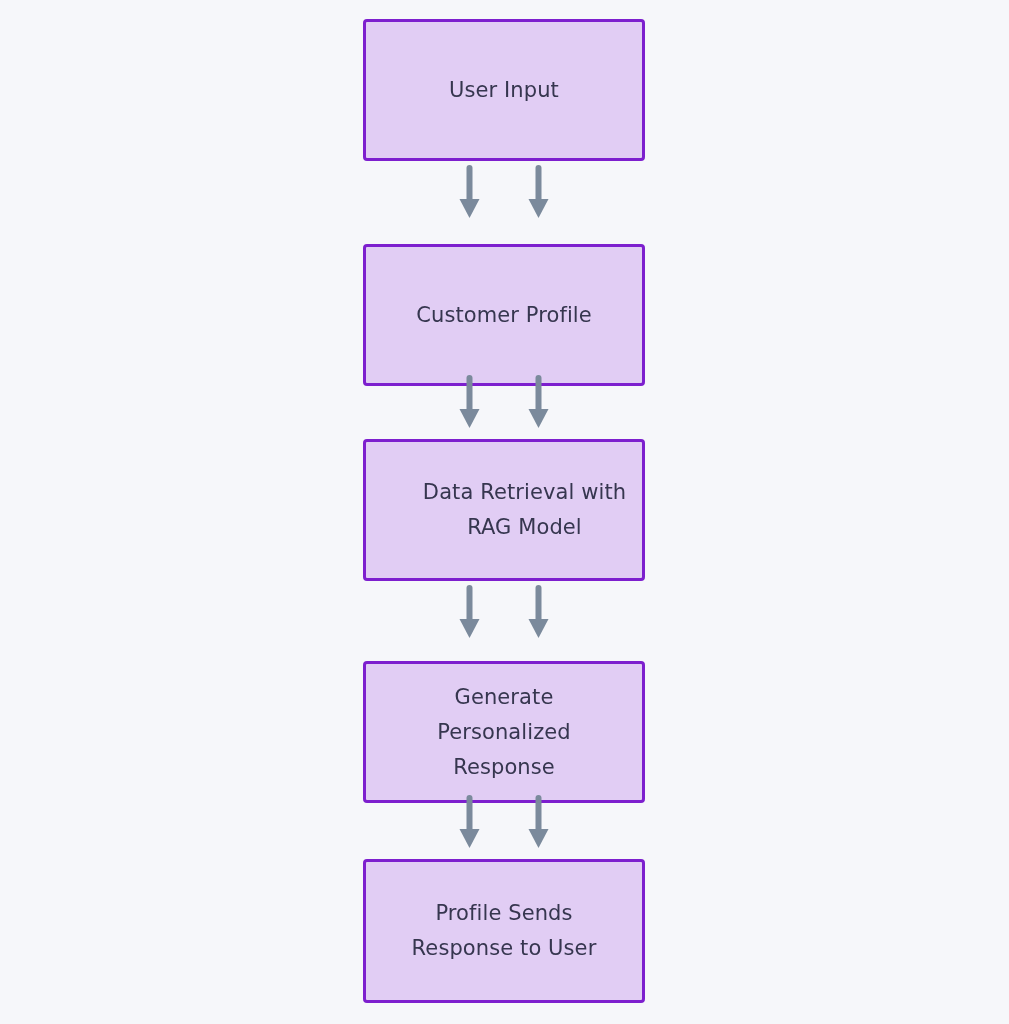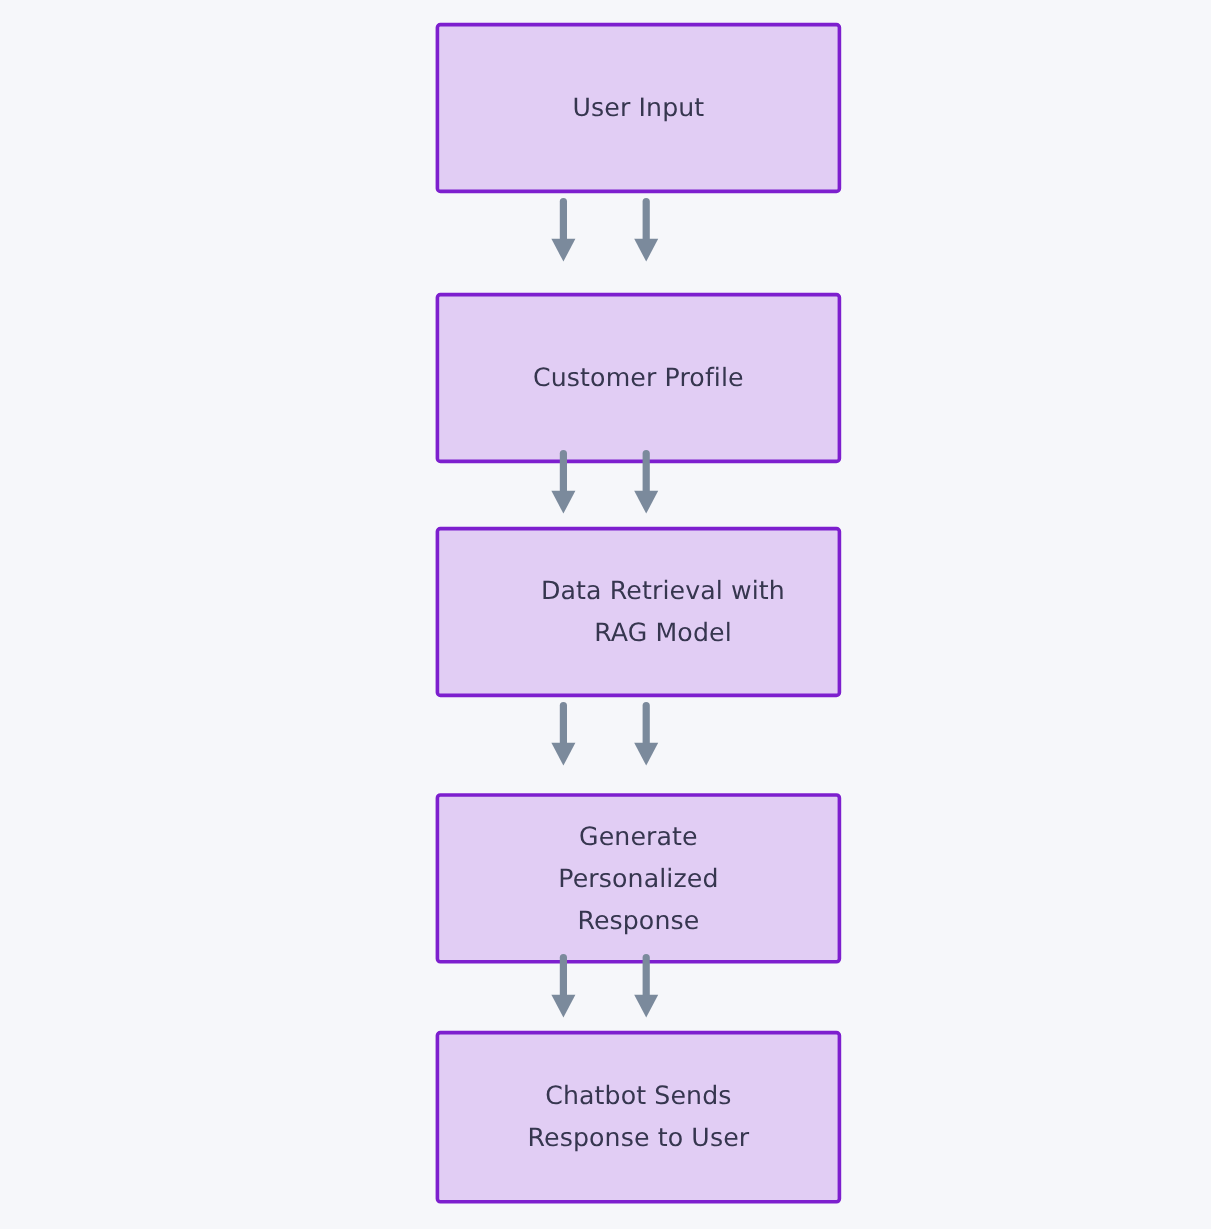--- a/index.html
+++ b/index.html
@@ -18,21 +18,21 @@
   #flow-canvas {
     position: relative;
     width: 1009px;
     height: 1024px;
     background: #f6f7fa;
   }
 
   .node {
     position: absolute;
     left: 363px;
-    width: 338px;
+    width: 282px;
     box-sizing: border-box;
     background: #e1cdf4;
     border: 3px solid #7d1fce;
     border-radius: 4px;
     display: flex;
     align-items: center;
     justify-content: center;
     text-align: center;
   }
 
@@ -133,17 +133,17 @@
       <g fill="#7b8a9c">
         <rect x="103.5" y="4" width="6" height="38" rx="3"></rect>
         <polygon points="96.5,38 116.5,38 106.5,57"></polygon>
         <rect x="172.5" y="4" width="6" height="38" rx="3"></rect>
         <polygon points="165.5,38 185.5,38 175.5,57"></polygon>
       </g>
     </svg>
   </div>
 
   <div class="node node-5">
-    <span class="node-label">Chatbot Sends
+    <span class="node-label">Profile Sends
 Response to User</span>
   </div>
 
 </div>
 
 </body></html>

